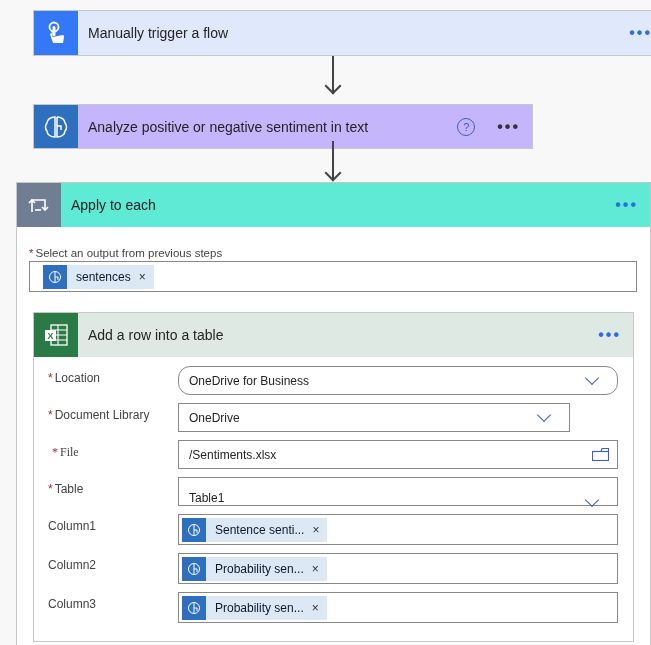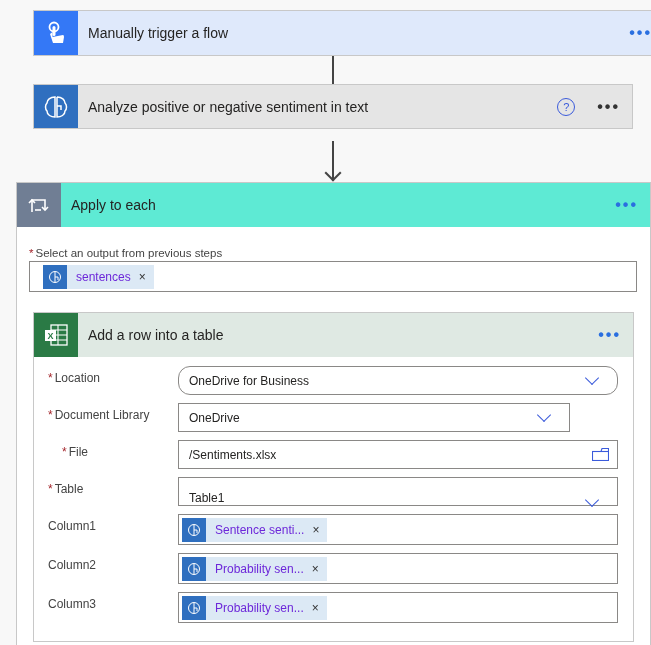--- a/index.html
+++ b/index.html
@@ -50,21 +50,21 @@
   .chev {
     width: 10px; height: 10px; border-right: 1.5px solid #3b5bdb; border-bottom: 1.5px solid #3b5bdb;
     transform: rotate(45deg); margin-right: 20px; margin-top: -6px; box-sizing: border-box;
   }
   .token {
     display: flex; align-items: center; background: #dce9f5; height: 24px; margin-left: 3px;
   }
   .token .tk-icon {
     width: 24px; height: 24px; background: #2f6fbf; display:flex; align-items:center; justify-content:center;
   }
-  .token .tk-text { font-size: 12px; padding: 0 8px 0 9px; color: #6d28d9; }
+  .token .tk-text { font-size: 12px; padding: 0 8px 0 9px; color: #0f172a; }
   .token .tk-x { font-size: 12px; padding-right: 8px; color: #333; cursor: pointer; }
 </style>
 </head>
 <body>
 
 <div class="card" style="left:33px; top:10px; width:632px; height:46px; background:#dfe9fb;">
   <div class="card-head">
     <div class="icon-box" style="width:44px; background:#3478f6;">
       <svg width="20" height="24" viewBox="0 0 20 24">
         <circle cx="8" cy="6" r="4.5" fill="none" stroke="#fff" stroke-width="1.8"></circle>
@@ -73,21 +73,21 @@
       </svg>
     </div>
     <span class="title">Manually trigger a flow</span>
     <span class="dots" style="color:#2a6fe0;">•••</span>
   </div>
 </div>
 
 <div class="arrow" style="left:332px; top:56px; height:36px;"></div>
 <div class="arrowhead" style="left:327px; top:80px;"></div>
 
-<div class="card" style="left:33px; top:84px; width:600px; height:45px; background:#e5e5e5;">
+<div class="card" style="left:33px; top:104px; width:500px; height:45px; background:#c4b5fd;">
   <div class="card-head">
     <div class="icon-box" style="width:44px; background:#2f6fbf;">
       <svg width="26" height="26" viewBox="0 0 26 26" fill="none" stroke="#fff" stroke-width="1.5">
         <path d="M12 3 C7 3 4 6 4 9 C2 11 2 15 4 17 C4 21 8 23 12 23 Z"></path>
         <path d="M14 3 C19 3 22 6 22 9 C24 11 24 15 22 17 C22 21 18 23 14 23 L14 3"></path>
         <path d="M14 12 L18 12 L18 16"></path>
       </svg>
     </div>
     <span class="title">Analyze positive or negative sentiment in text</span>
     <span style="width:16px; height:16px; border:1.3px solid #3b5bdb; border-radius:50%; color:#3b5bdb; font-size:11px; display:flex; align-items:center; justify-content:center; margin-right:22px;">?</span>
@@ -151,21 +151,21 @@
     </div>
 
     <div class="label" style="left:14px; top:95px;">
       <span class="req">*</span><span>Document Library</span>
     </div>
     <div class="field" style="left:144px; top:90px; width:392px; height:29px;">
       <span class="val">OneDrive</span>
       <span class="chev"></span>
     </div>
 
-    <div class="label" style="left:28px; top:132px;">
+    <div class="label" style="left:18px; top:132px;font-family:Liberation Serif, serif;">
       <span class="req">*</span><span>File</span>
     </div>
     <div class="field" style="left:144px; top:127px; width:440px; height:29px;">
       <span class="val">/Sentiments.xlsx</span>
       <span style="margin-right:8px; display:flex;">
         <svg width="17" height="13" viewBox="0 0 17 13" fill="none" stroke="#3b5bdb" stroke-width="1.1">
           <rect x="0.5" y="3.5" width="16" height="9"></rect>
           <path d="M9 3.5 L10 0.5 L16.5 0.5 L16.5 3.5"></path>
         </svg>
       </span>

